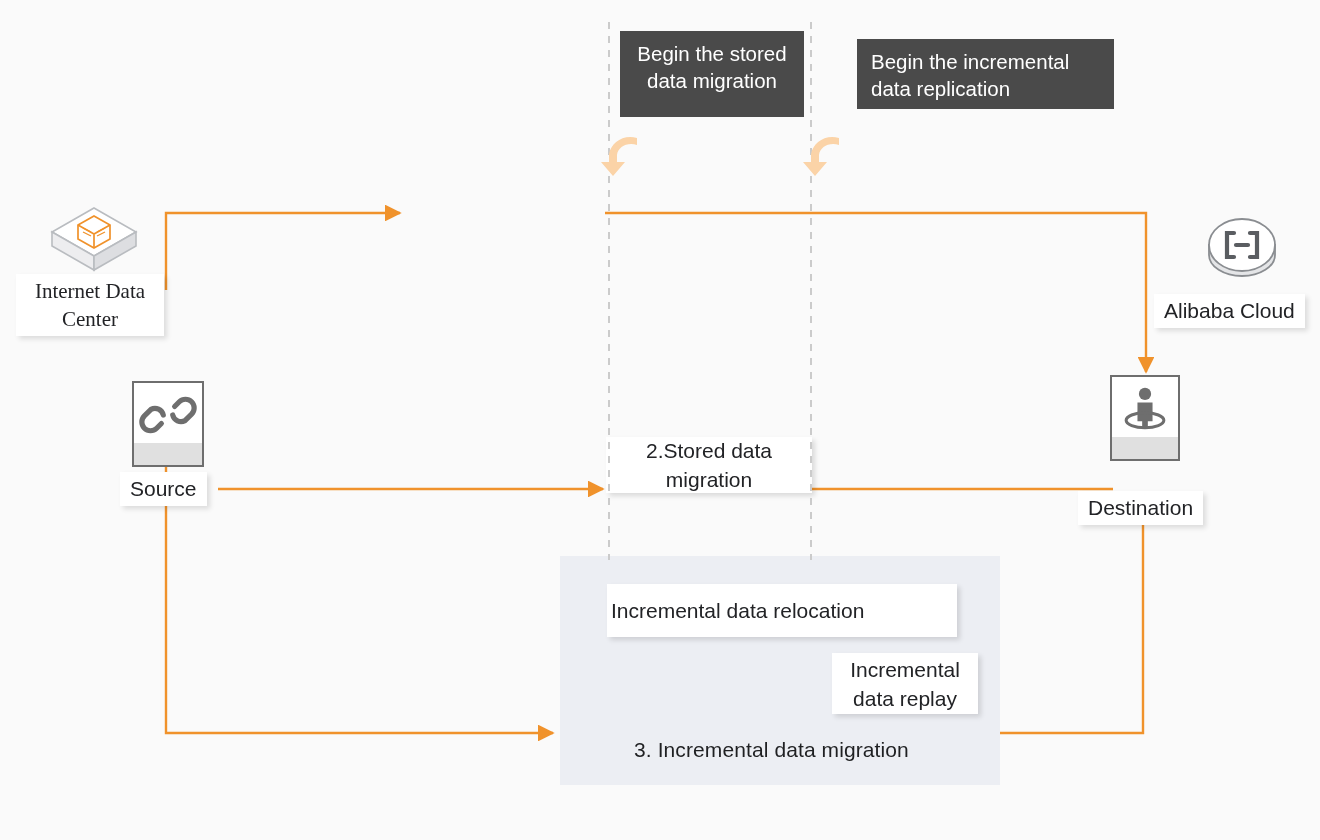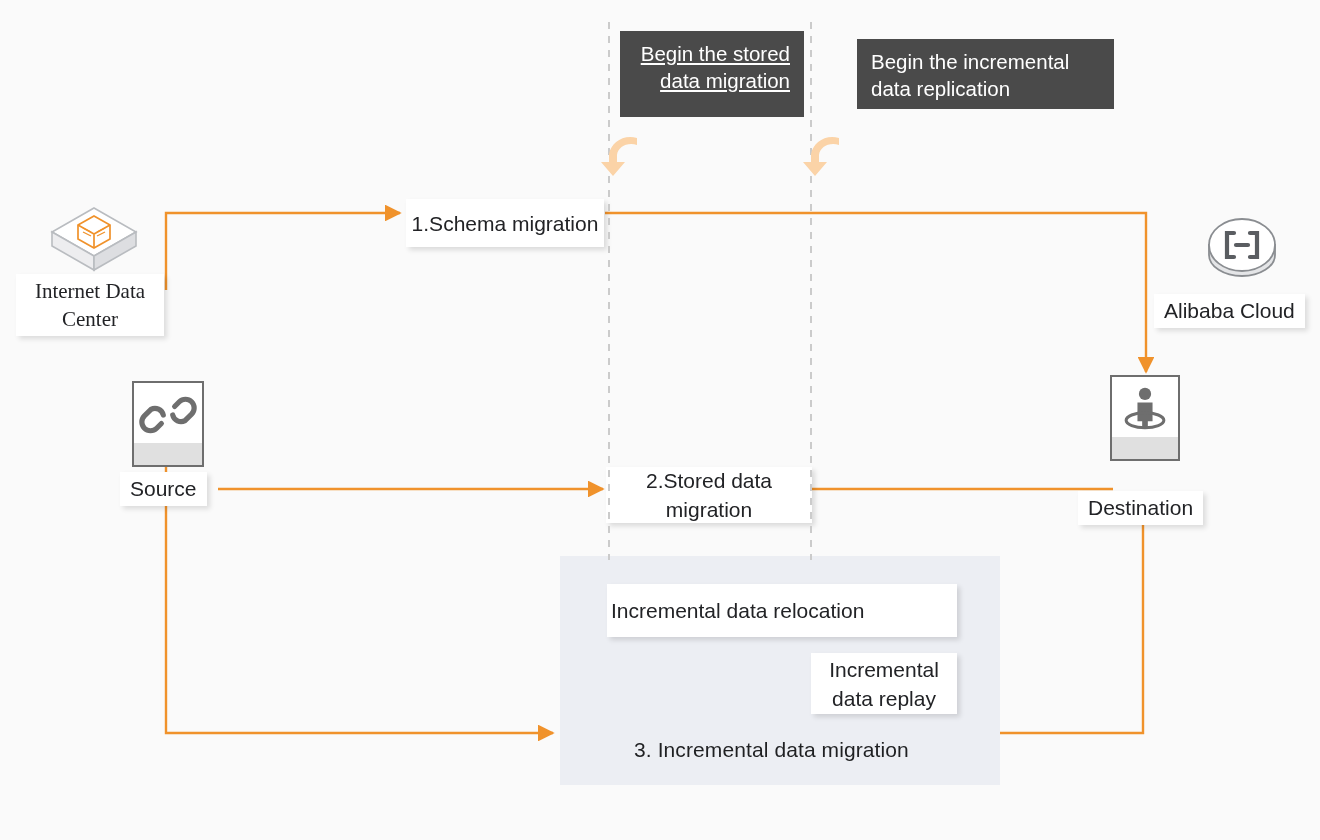--- a/index.html
+++ b/index.html
@@ -50,21 +50,21 @@
   
   .banner {
     position: absolute;
     background: #4a4a4a;
     color: #ffffff;
     font-size: 20.5px;
     line-height: 27px;
     padding: 9px 14px;
     z-index: 5;
   }
-  .banner.left-align { text-align: right; text-decoration: underline; }
+  .banner.left-align { text-align: center; }
   .banner.center-align { text-align: left; }
 
   
   .card {
     position: absolute;
     background: #ffffff;
     color: #222326;
     font-size: 21px;
     line-height: 29px;
     text-align: center;
@@ -156,27 +156,26 @@
     <g transform="translate(809,136)">
       <path d="M 30 2 C 16 -2 4 7 2 18 L 2 26 L -6 26 L 6 40 L 18 26 L 10 26 L 10 19
                C 11 11 20 6 30 9 Z" fill="#fbd3a7"></path>
     </g>
   </svg>
 
   <div class="banner left-align" style="left:620px; top:31px; width:184px; height:86px;">Begin the stored data migration</div>
 
   <div class="banner center-align" style="left:857px; top:39px; width:257px; height:70px;">Begin the incremental data replication</div>
 
-  <div class="card" style="left:406px; top:199px; width:198px; height:48px;">1.Schema migration</div>
-
-  <div class="card" style="left:606px; top:467px; width:206px; height:56px;">2.Stored data migration</div>
+
+  <div class="card" style="left:606px; top:437px; width:206px; height:56px;">2.Stored data migration</div>
 
   <div class="card wide-left" style="left:607px; top:584px; width:350px; height:53px;">Incremental data relocation</div>
 
-  <div class="card" style="left:811px; top:653px; width:146px; height:61px;">Incremental data replay</div>
+  <div class="card" style="left:832px; top:653px; width:146px; height:61px;">Incremental data replay</div>
 
   <div class="group-panel-label" style="left:610px; top:738px;margin-left:24px;">3. Incremental data migration</div>
 
   <div class="iso-icon" style="left:48px; top:204px; width:92px; height:80px;">
     <svg viewBox="0 0 92 80" width="92" height="80">
 
       <polygon points="46,4 88,28 46,52 4,28" fill="#ffffff" stroke="#b9bcc0" stroke-width="1.6"></polygon>
       <polygon points="4,28 46,52 46,66 4,42" fill="#ededef" stroke="#b9bcc0" stroke-width="1.6"></polygon>
       <polygon points="88,28 46,52 46,66 88,42" fill="#dddee1" stroke="#b9bcc0" stroke-width="1.6"></polygon>
 

